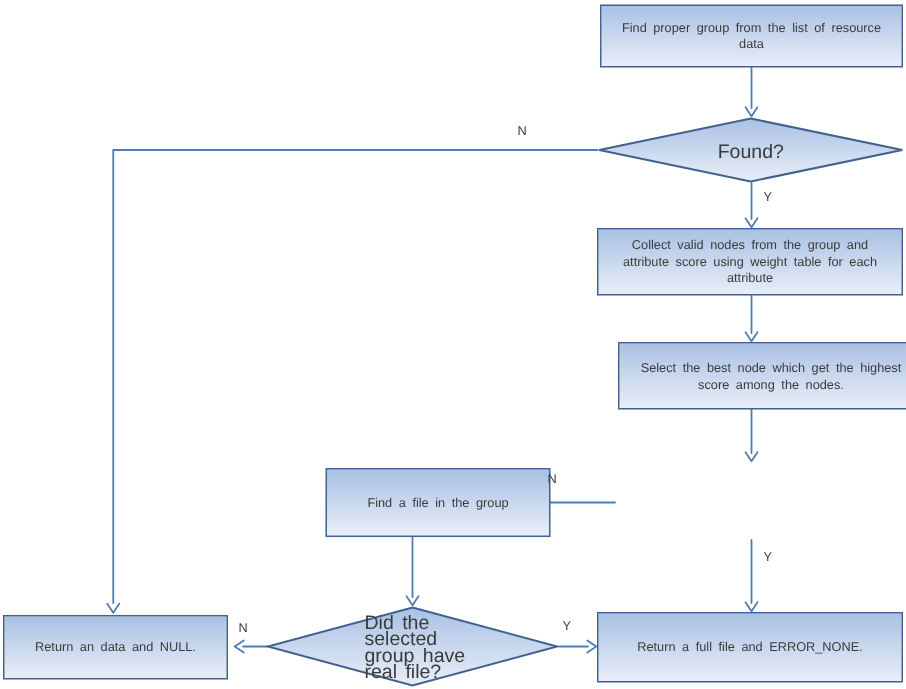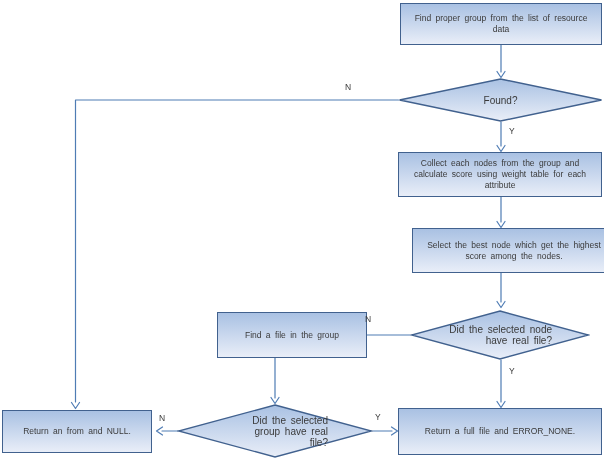--- a/index.html
+++ b/index.html
@@ -20,22 +20,22 @@
     text-align:center; border:1.5px solid var(--node-border,#41618e);
     background:linear-gradient(to bottom, var(--fill-top,#a9c1e3), var(--fill-bottom,#e9eef8));
     color:var(--text,#3a3a3a); font-size:8.5px; line-height:11px;
     word-spacing:2px; padding:2px 8px;
   }
   .diamond { position:absolute; }
   .diamond svg { position:absolute; left:0; top:0; }
   .diamond polygon { stroke:var(--node-border,#41618e); stroke-width:1.4; }
   .dtext {
     position:absolute; top:0; bottom:0; display:flex; align-items:center;
-    justify-content:center; text-align:right; color:var(--text,#3a3a3a);
-    font-size:10px; line-height:11px; word-spacing:2px;
+    justify-content:center; text-align:left; color:var(--text,#3a3a3a);
+    font-size:13px; line-height:11px; word-spacing:2px;
   }
   .elabel {
     position:absolute; color:var(--text,#3a3a3a); font-size:8.5px; line-height:9px;
   }
 </style>
 </head>
 <body>
 
 <div class="canvas">
 
@@ -56,52 +56,46 @@
     <path d="M275,358 V398 M271,397.5 L275,403.5 L279,397.5"></path>
     <path d="M178,431 H162 M162.5,427 L156.5,431 L162.5,435"></path>
     <path d="M373,431 H392 M391.5,427 L397.5,431 L391.5,435"></path>
   </svg>
 
   <div class="box" style="left:400px; top:3px; width:202px; height:42px;">
     <span>Find proper group from the list of resource data</span>
   </div>
 
   <div class="box" style="left:398px; top:152px; width:204px; height:45px;">
-    <span>Collect each nodes from the group and calculate score using weight table for each attribute</span>
+    <span>Collect valid nodes from the group and attribute score using weight table for each attribute</span>
   </div>
 
   <div class="box" style="left:412px; top:228px; width:204px; height:45px;">
     <span>Select the best node which get the highest score among the nodes.</span>
   </div>
 
   <div class="box" style="left:217px; top:312px; width:150px; height:46px;">
     <span>Find a file in the group</span>
   </div>
 
   <div class="box" style="left:2px; top:410px; width:150px; height:43px;">
-    <span>Return an from and NULL.</span>
+    <span>Return an data and NULL.</span>
   </div>
 
   <div class="box" style="left:398px; top:408px; width:204px; height:47px;">
     <span>Return a full file and ERROR_NONE.</span>
   </div>
 
   <div class="diamond" style="left:398px; top:78px; width:205px; height:44px;">
     <svg width="205" height="44" viewBox="0 0 205 44">
       <polygon points="102.5,1 203.5,22 102.5,43 1.5,22" fill="url(#nodeGrad)"></polygon>
     </svg>
     <div class="dtext" style="left:50px; right:50px;">Found?</div>
   </div>
 
-  <div class="diamond" style="left:410px; top:310px; width:180px; height:50px;">
-    <svg width="180" height="50" viewBox="0 0 180 50">
-      <polygon points="90,1 178.5,25 90,49 1.5,25" fill="url(#nodeGrad)"></polygon>
-    </svg>
-    <div class="dtext" style="left:38px; right:38px;">Did the selected node have real file?</div>
-  </div>
 
   <div class="diamond" style="left:177px; top:404px; width:196px; height:54px;">
     <svg width="196" height="54" viewBox="0 0 196 54">
       <polygon points="98,1 194.5,27 98,53 1.5,27" fill="url(#nodeGrad)"></polygon>
     </svg>
     <div class="dtext" style="left:45px; right:45px;margin-left:21px;">Did the selected group have real file?</div>
   </div>
 
   <div class="elabel" style="left:345px; top:83px;">N</div>
   <div class="elabel" style="left:509px; top:127px;">Y</div>

